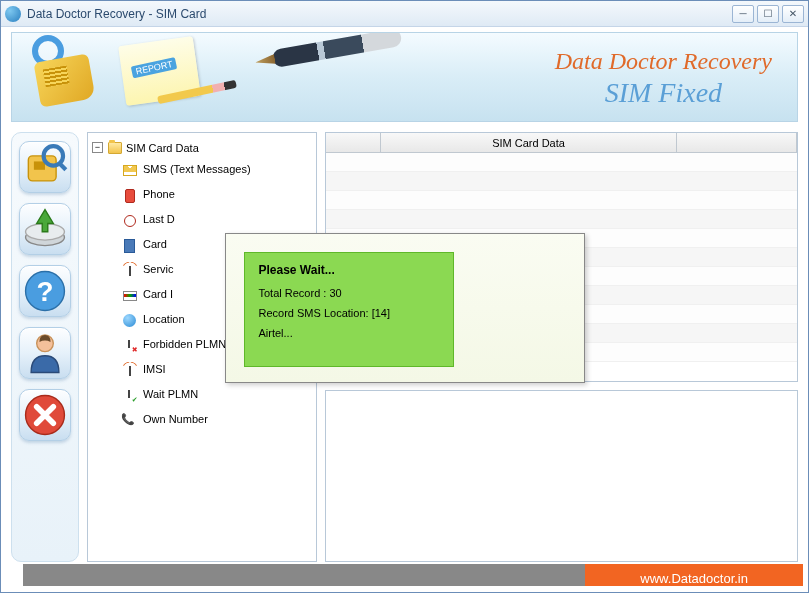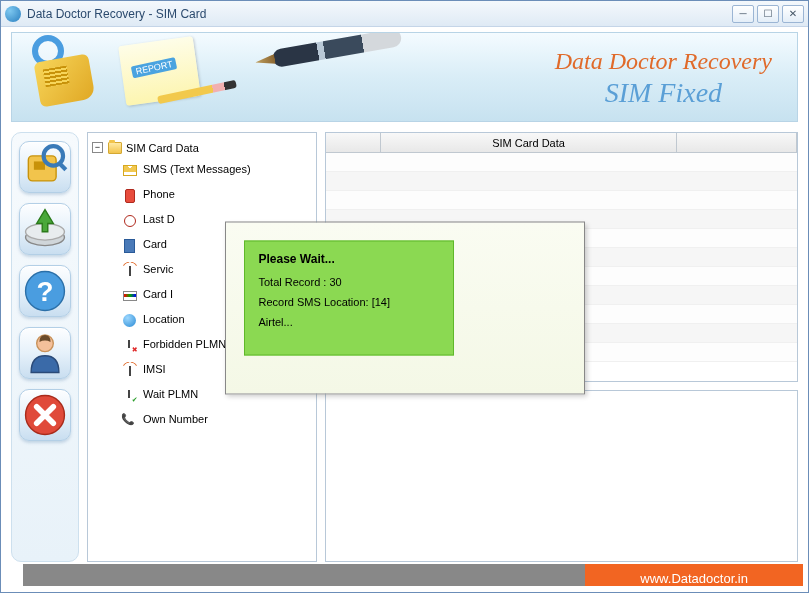--- a/index.html
+++ b/index.html
@@ -32,21 +32,21 @@
 .tree-item { display: flex; gap: 6px; padding: 5px 0 5px 30px; cursor: pointer; white-space: nowrap; }
 .tree-icon { width: 15px; height: 15px; flex-shrink: 0; display: inline-flex; align-items: center; justify-content: center;}
 .right-panels { flex: 1; display: flex; flex-direction: column; gap: 8px; margin-top: 5px;}
 .grid-panel { flex: 0 0 250px; border: 1px solid #b8c8d8; background: #fff; position: relative; }
 .grid-header { display: flex; height: 20px; border-bottom: 1px solid #c0c8d0; }
 .grid-col { border-right: 1px solid #c0c8d0; background: linear-gradient(#f8f8f8,#e8e8e8); display: flex; align-items: center; justify-content: center; font-size: 11px; }
 .grid-rows .grid-row { height: 19px; border-bottom: 1px solid #f0f0f0; }
 .grid-rows .grid-row:nth-child(odd) { background: #fdfdfd; }
 .grid-rows .grid-row:nth-child(even) { background: #f6f6f6; }
 .detail-panel { flex: 1; border: 1px solid #b8c8d8; background: #fff; }
-.modal-overlay { position: absolute; left: 50%; top: 52%; transform: translate(-50%,-50%); width: 360px; height: 173px; background: linear-gradient(#fafcf2,#f4f8e6); border: 1px solid #888; box-shadow: 2px 2px 5px rgba(0,0,0,0.2); }
+.modal-overlay { position: absolute; left: 50%; top: 52%; transform: translate(-50%,-50%); width: 360px; height: 150px; background: linear-gradient(#fafcf2,#f4f8e6); border: 1px solid #888; box-shadow: 2px 2px 5px rgba(0,0,0,0.2); }
 .modal-inner { position: absolute; left: 18px; top: 18px; width: 210px; height: 115px; background: #8bd952; border: 1px solid #5fb82a; padding: 10px 14px; font-size: 11px; }
 .modal-inner .pw { font-weight: bold; font-size: 12px; margin-bottom: 10px; }
 .modal-inner .line { margin-bottom: 8px; }
 .footer-shadow { position: absolute; bottom: 6px; right: 5px; height: 22px; width: 780px; background: linear-gradient(90deg,#888 0 72%, #f26522 72%); }
 .footer-url { position: absolute; right: 60px; bottom: 6px; color: #fff; font-size: 13px; font-family: Arial; }
 
 .ic-folder { width:14px;height:12px;background:linear-gradient(#ffe9a3,#f2c44c);border:1px solid #d4a832;border-radius:1px;position:relative;}
 .ic-folder::before{content:"";position:absolute;top:-3px;left:0;width:6px;height:3px;background:#f2c44c;border-radius:1px 1px 0 0;}
 .ic-envelope{width:14px;height:11px;background:#fff;border:1px solid #d6a820;position:relative;}
 .ic-envelope::after{content:"";position:absolute;top:0;left:0;right:0;height:6px;background:linear-gradient(135deg,transparent 49%,#f2c850 50%),linear-gradient(-135deg,transparent 49%,#f2c850 50%);}

